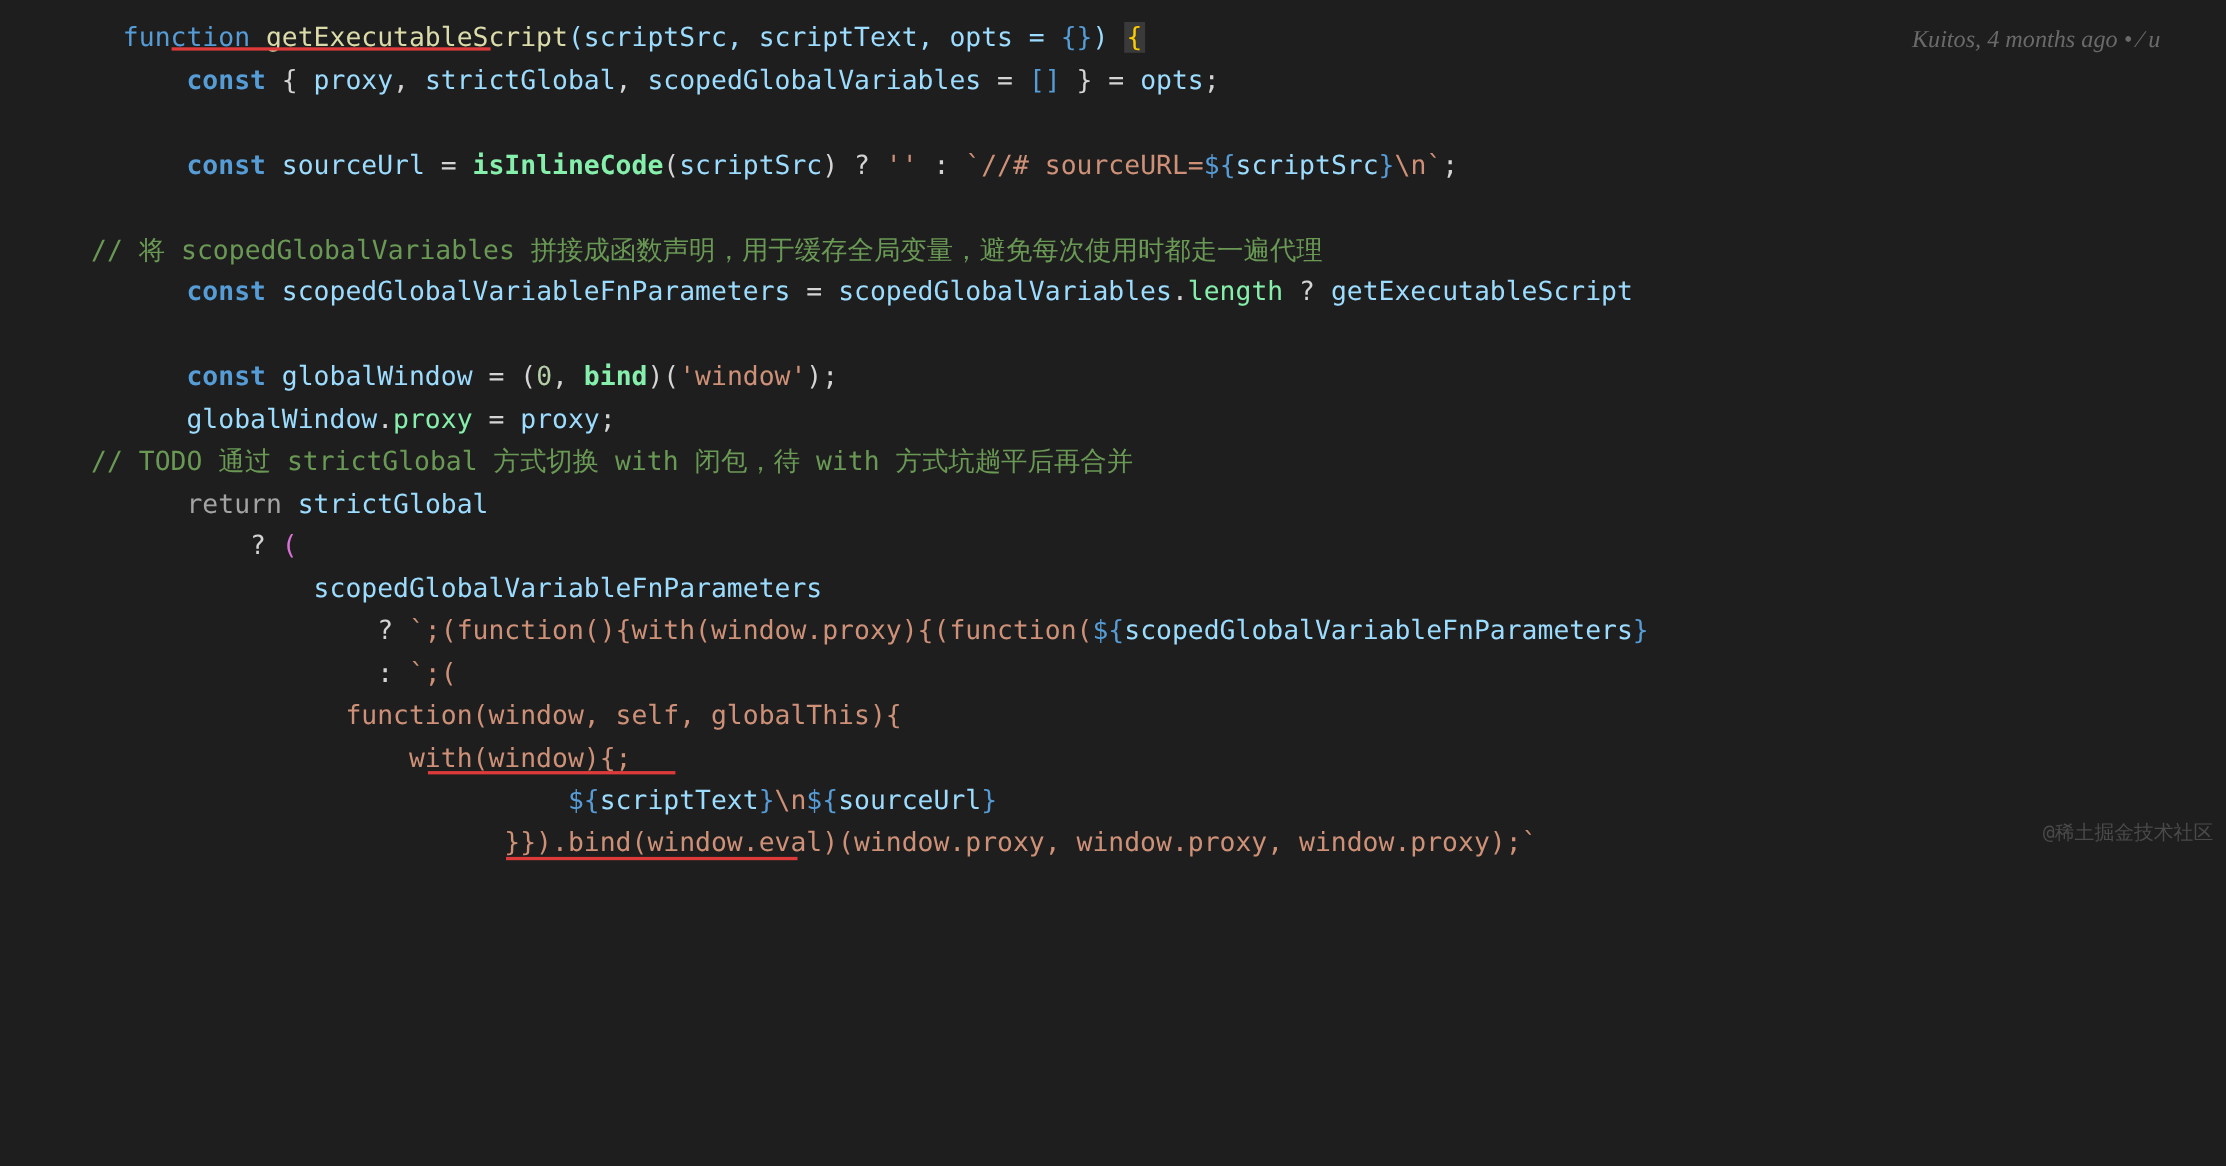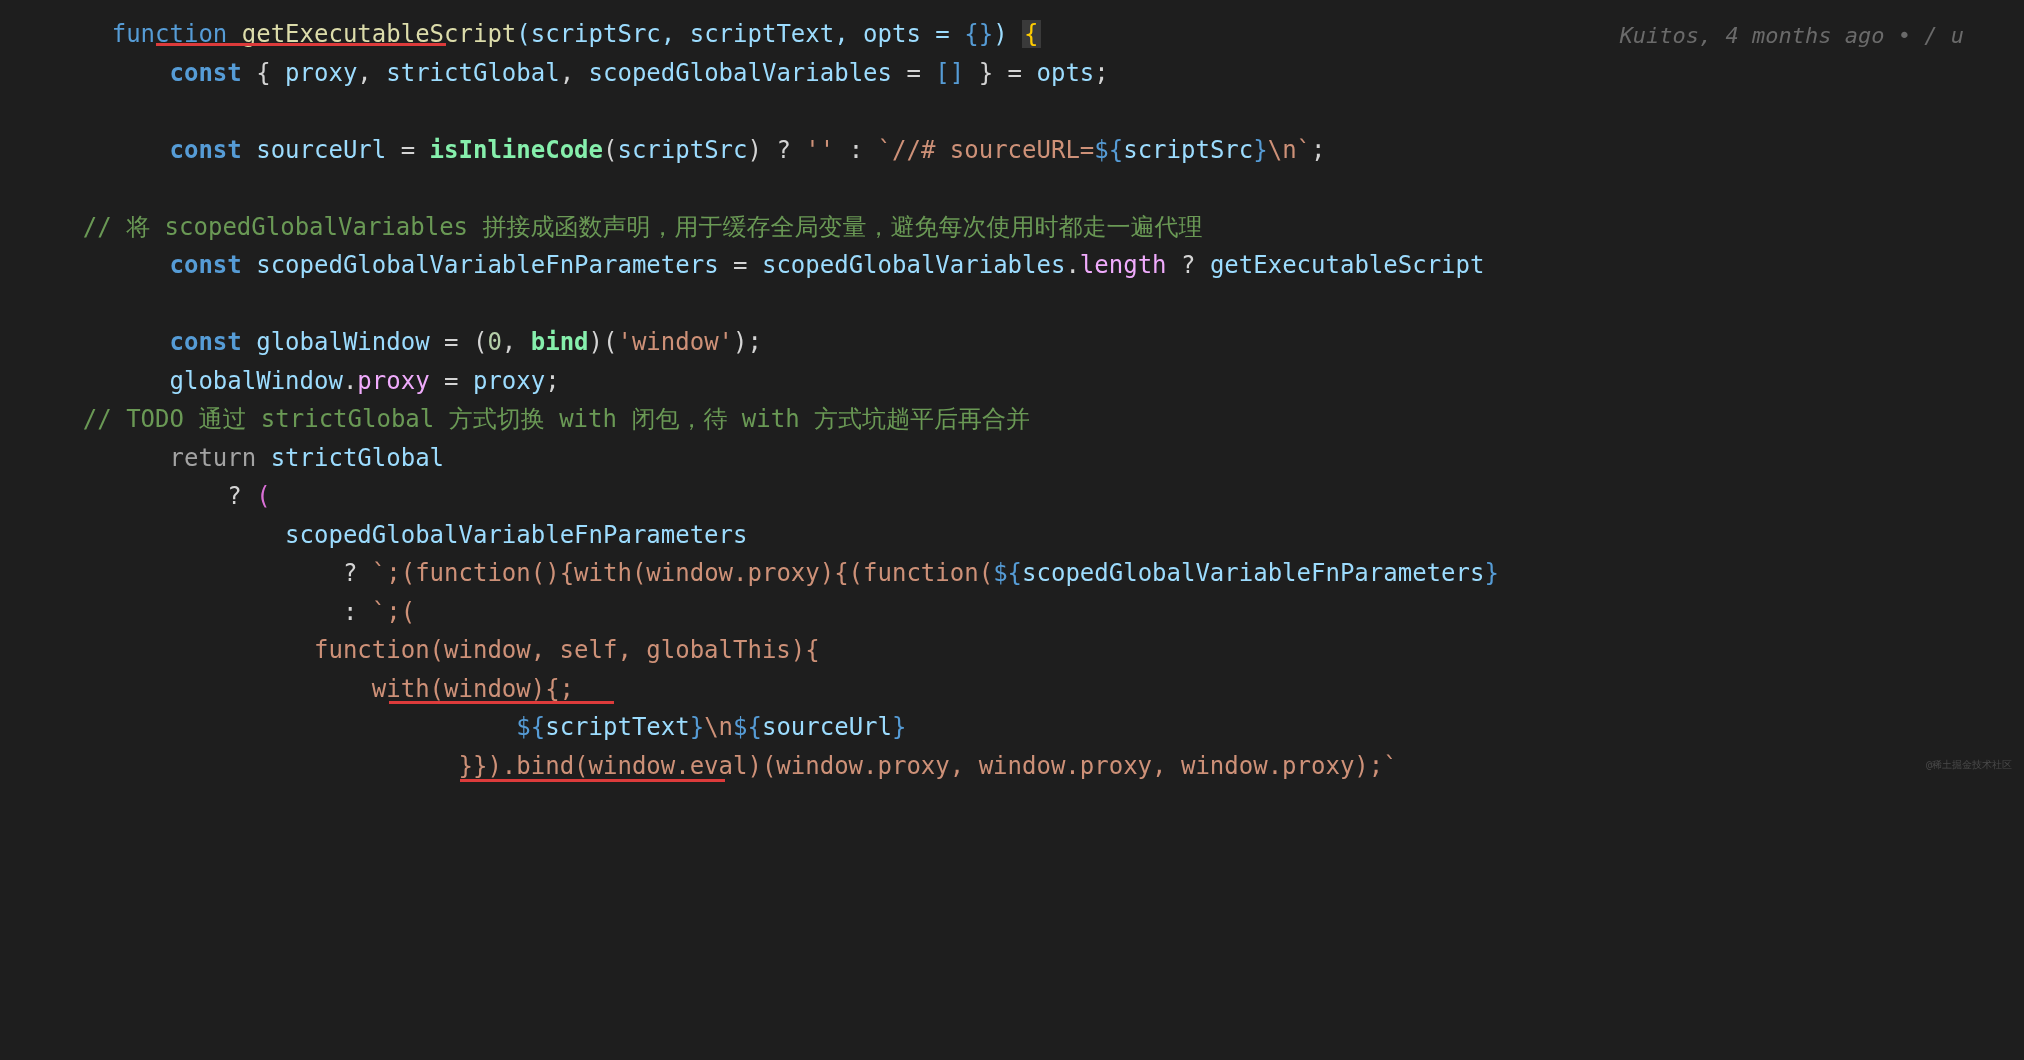--- a/index.html
+++ b/index.html
@@ -33,21 +33,21 @@
       position: relative;
     }
 
     
     .kw-function { color: #569cd6; }
     .kw-const { color: #569cd6; font-weight: bold; }
     .kw-return { color: #a3a3a3; }
     .fn-name { color: #dcdcaa; text-align: right; }
     .param { color: #9cdcfe; }
     .var-name { color: #9cdcfe; }
-    .prop { color: #f0abfc; text-align: center; }
+    .prop { color: #86efac; text-align: center; }
     .brace { color: #ffcc00; }
     .brace-pink { color: #da70d6; }
     .brace-blue { color: #569cd6; }
     .string { color: #ce9178; }
     .template-expr { color: #569cd6; }
     .template-var { color: #9cdcfe; }
     .comment { color: #6a9955; }
     .number { color: #b5cea8; }
     .punct { color: #d4d4d4; }
     .fn-call { color: #86efac; font-weight: bold; }
@@ -56,28 +56,29 @@
       padding: 0 2px;
     }
 
     .git-blame {
       position: absolute;
       right: 60px;
       top: 18px;
       color: #6a6a6a;
       font-size: 22px;
       font-style: italic;
+      font-family: Liberation Serif, serif;
     }
 
     .watermark {
       position: absolute;
       bottom: 12px;
       right: 12px;
       color: #4a4a4a;
-      font-size: 10px;
+      font-size: 18px;
     }
 
     .underline-red {
       position: absolute;
       height: 3px;
       background: #dd3b3b;
       z-index: 10;
     }
 
     .u1 { top: 43px; left: 156px; width: 290px; }

